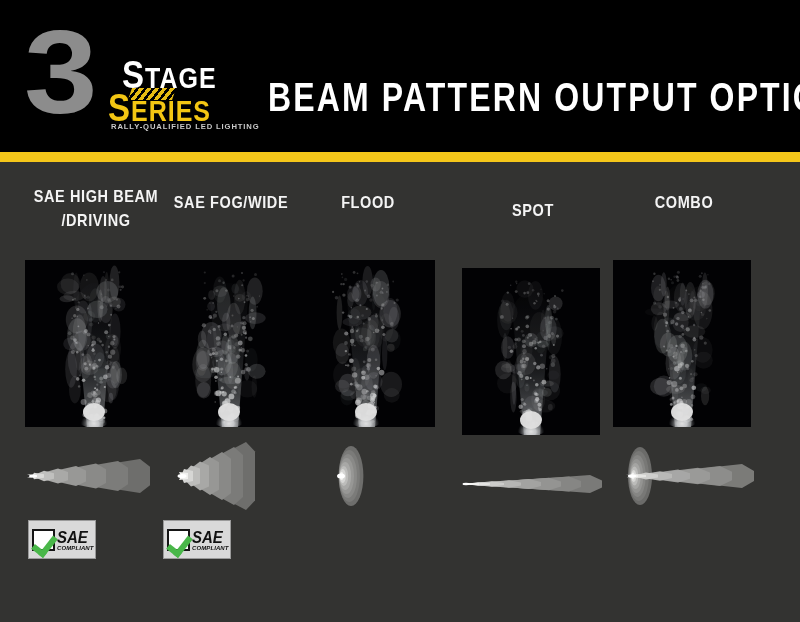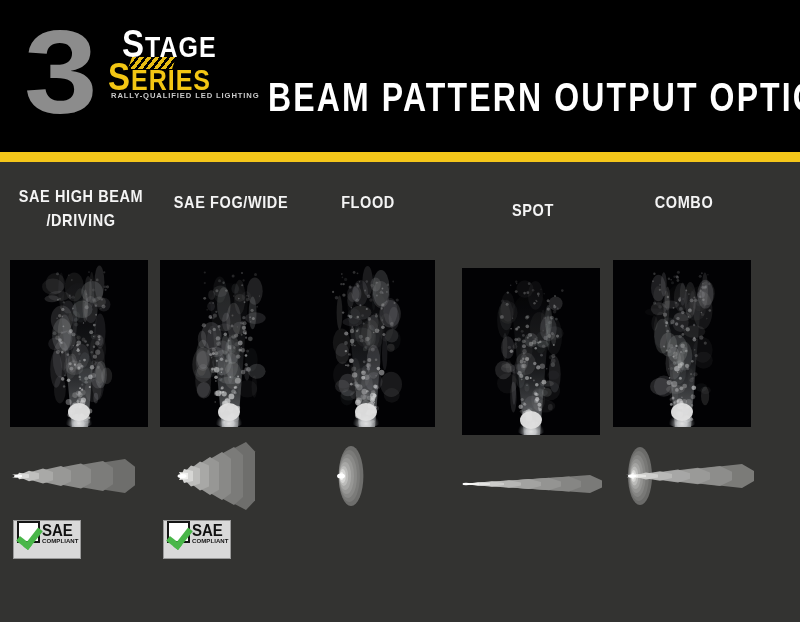--- a/index.html
+++ b/index.html
@@ -23,21 +23,21 @@
   #logo-3{
     position:absolute;left:0;top:0;width:110px;height:104px;
     color:#8c8c8c;
     font-family:"Liberation Sans",sans-serif;
     font-size:118px;font-weight:bold;line-height:96px;
     letter-spacing:-4px;
     transform:scaleX(1.12);
     transform-origin:left top;
   }
   #logo-words{
-    position:absolute;left:84px;top:5px;width:150px;height:80px;text-align:center;
+    position:absolute;left:84px;top:36px;width:150px;height:80px;text-align:center;
   }
   .logo-stage{
     position:absolute;left:14px;top:0;
     color:#ffffff;
     font-family:"Liberation Sans",sans-serif;
     font-weight:bold;font-size:25px;letter-spacing:1px;
     line-height:25px;
     transform:scaleY(1.18);transform-origin:left top;
   }
   .logo-stage .big{font-size:33px;line-height:25px;}
@@ -113,21 +113,21 @@
   }
   .beam svg{display:block;}
 
   
   .sae-badge{
     position:absolute;top:358px;left:8px;
     width:68px;height:39px;
     background:#d9d9d9;
     border:1px solid #9a9a9a;
     box-sizing:border-box;
-    display:flex;
+    display:flex;align-items:center;font-style:italic;
   }
   .sae-check{
     width:23px;height:22px;margin-left:3px;
     border:2px solid #151515;
     background:#ffffff;
     box-sizing:border-box;
     position:relative;flex:none;
   }
   .sae-check:after{
     content:"";
@@ -173,21 +173,21 @@
         <div id="logo-tagline">RALLY-QUALIFIED LED LIGHTING</div>
       </div>
     </div>
 
     <div id="header-title">BEAM PATTERN OUTPUT OPTIONS</div>
   </div>
 
   <div id="yellow-bar"></div>
 
   <div id="columns-root">
-      <div class="col" style="left: 5px;">
+      <div class="col" style="left: 20px;">
         <div class="col-label two-line">
           <div>SAE HIGH BEAM</div>
           <div>/DRIVING</div>
         </div>
         <div class="photo">
   <svg class="road" viewBox="0 0 138 167" preserveAspectRatio="none" xmlns="http://www.w3.org/2000/svg">
     <defs>
       <radialGradient id="hot1" cx="50%" cy="88%" r="30%">
         <stop offset="0%" stop-color="#ffffff" stop-opacity="1"></stop>
         <stop offset="38%" stop-color="#f0f2f4" stop-opacity=".85"></stop>

